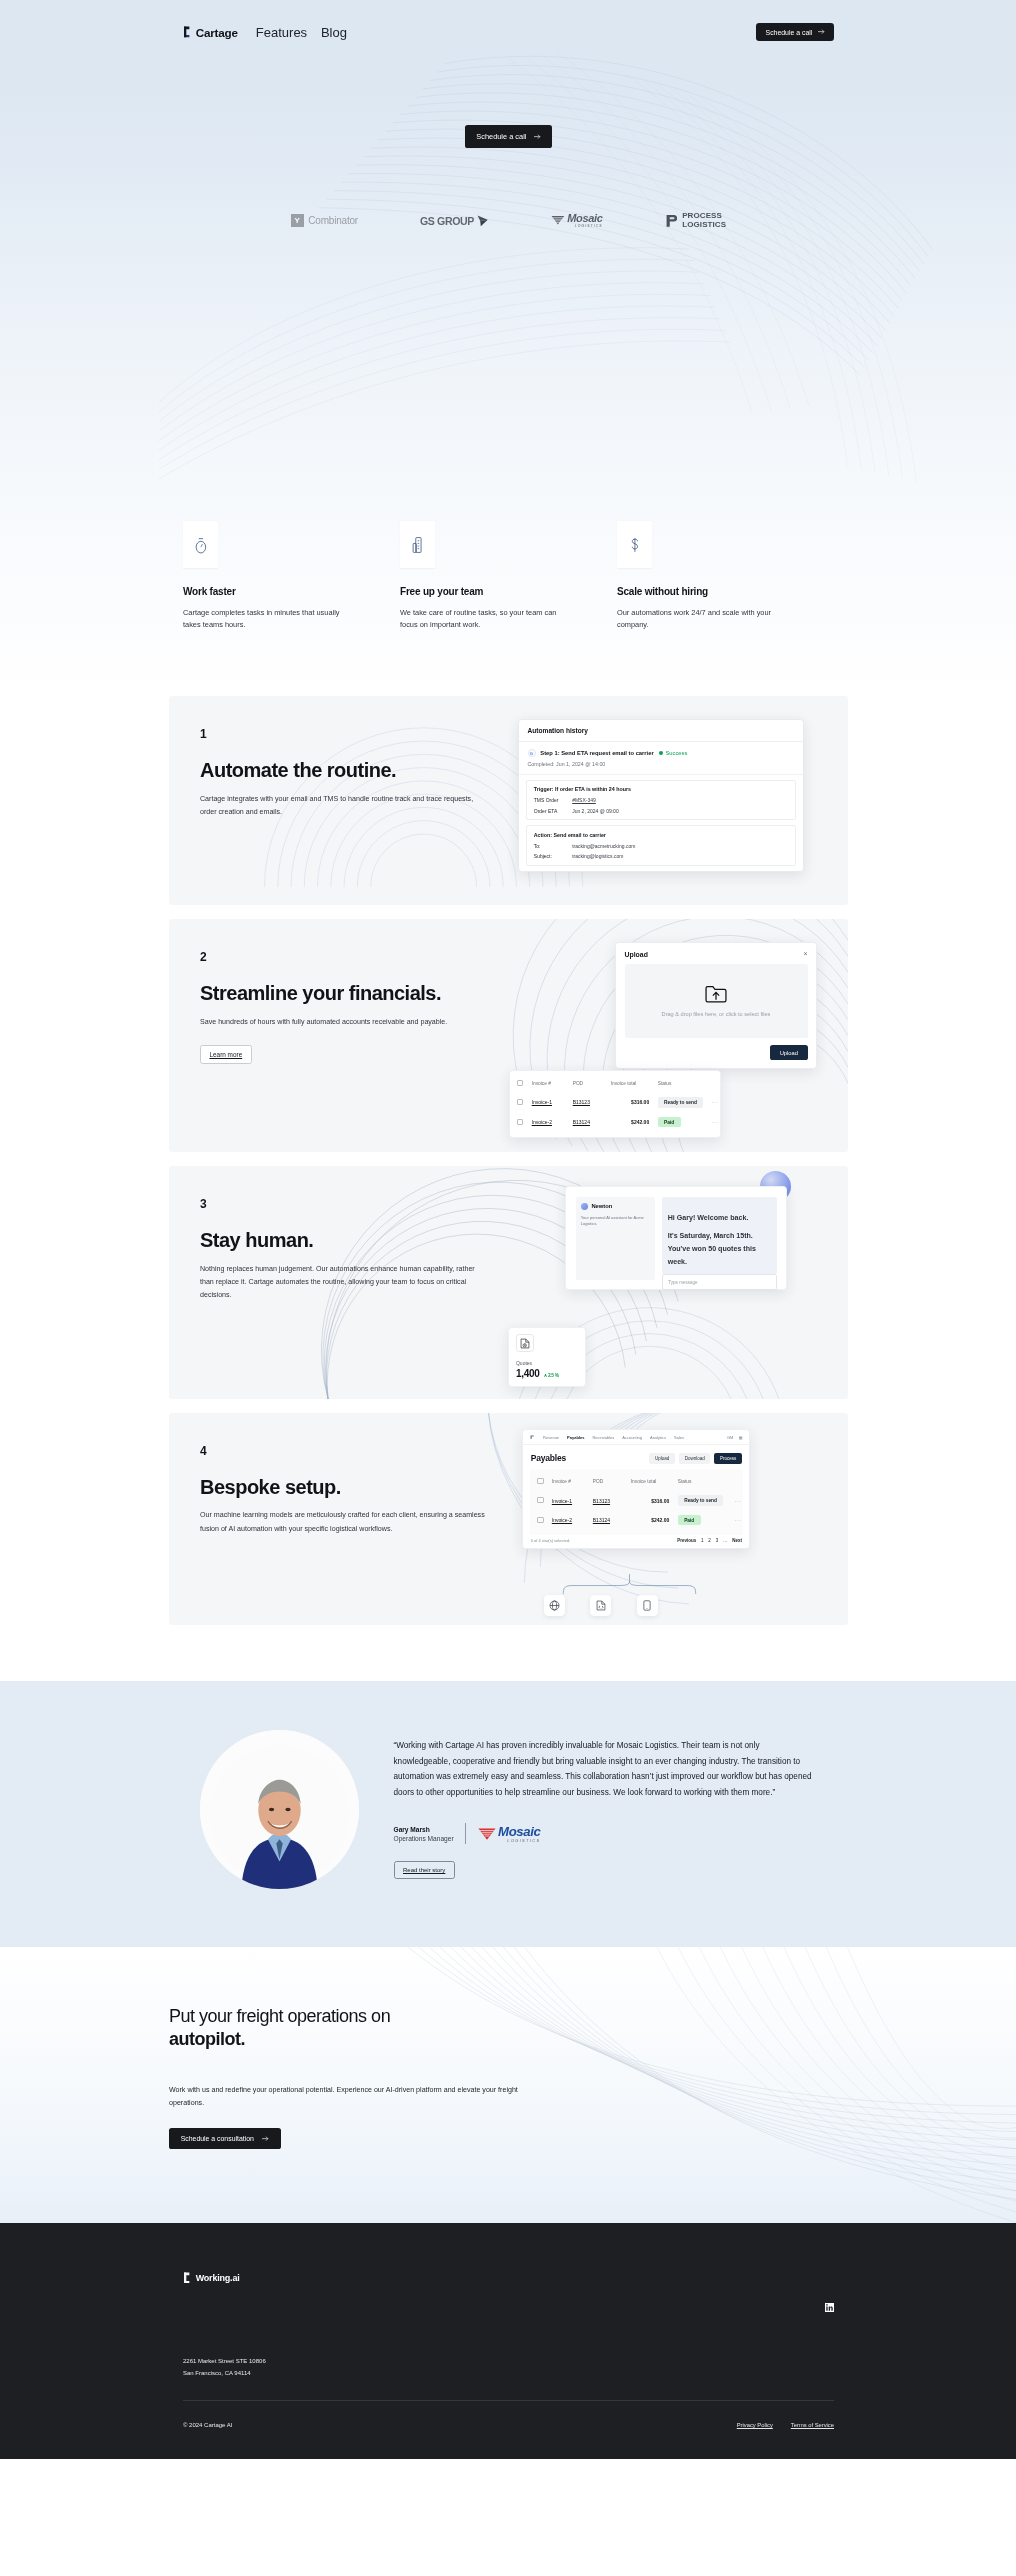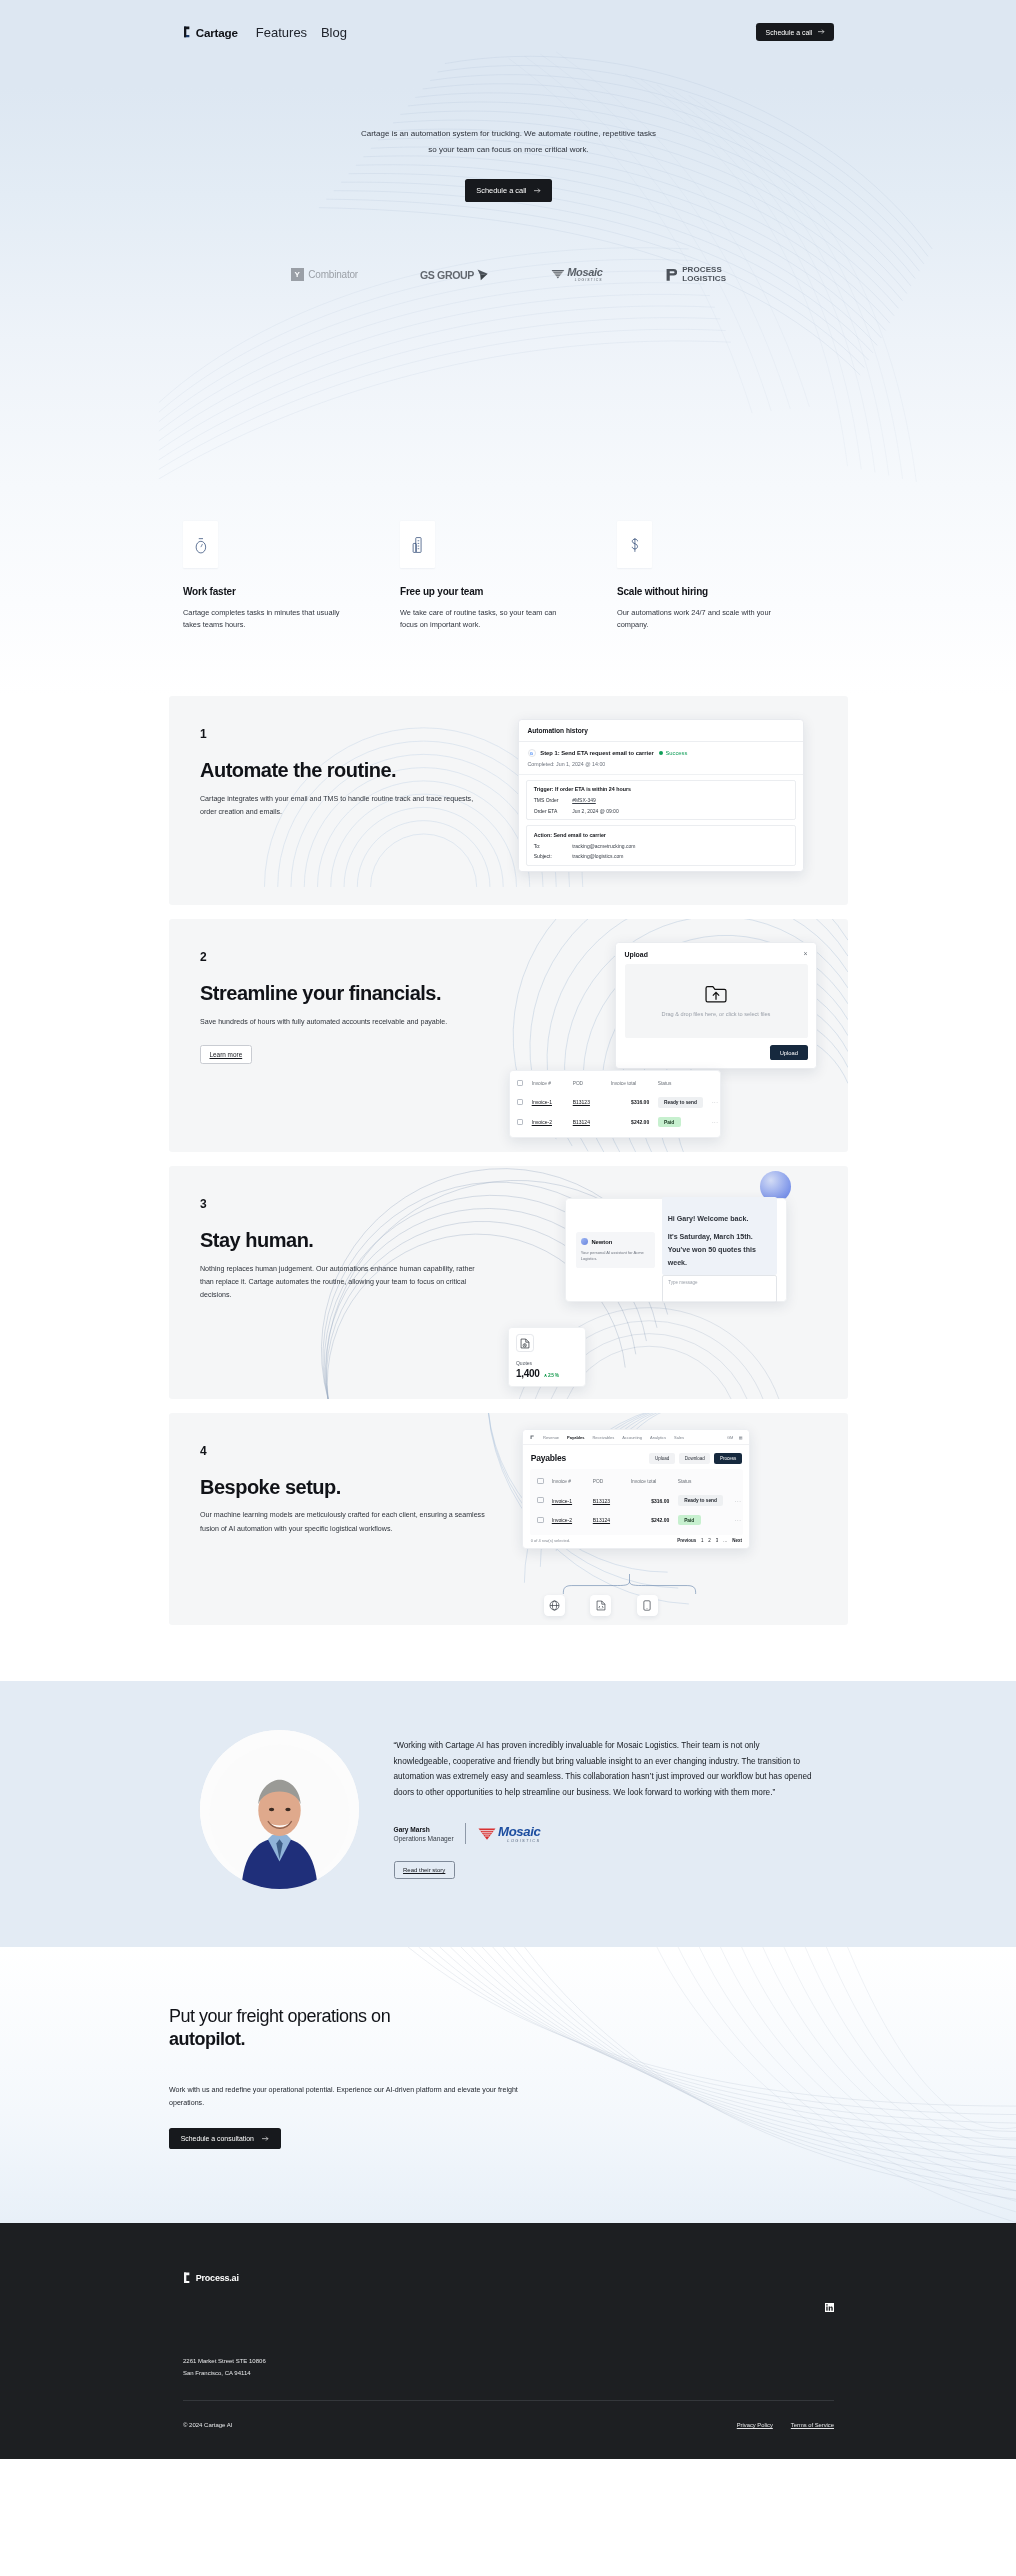--- a/index.html
+++ b/index.html
@@ -130,21 +130,21 @@
   .inv .c-pod { width:38px; }
   .inv .c-tot { width:47px; text-align:right; padding-right:8.5px; }
   .inv .c-tot-h { text-align:left; }
   .cb { width:6.4px; height:6.4px; border:0.5px solid #b7bcc4; border-radius:1.1px; display:inline-block; }
   .pill { display:inline-block; font-size:4.8px; font-weight:700; padding:2.6px 6.4px; border-radius:2.1px; }
   .pill.grey { background:#eef0f2; color:#1b1f26; }
   .pill.green { background:#c7f0cf; color:#14321c; }
   .dots { color:#878d96; letter-spacing:0.5px; font-size:5.3px; padding-left:6.4px; }
 
   
-  .chat { position:absolute; left:68px; top:32px; width:222px; height:104px; padding:9.5px; display:flex; gap:7.4px; border:0.5px solid #eef0f2;align-items:center; }
+  .chat { position:absolute; left:68px; top:20px; width:222px; height:104px; padding:9.5px; display:flex; gap:7.4px; border:0.5px solid #eef0f2; }
   .chat-l { width:79px; background:#f5f6f8; border-radius:2.6px; padding:6.4px 5.3px; }
   .chat-l-h { display:flex; align-items:center; gap:3.7px; font-size:5.8px; font-weight:700; }
   .av-blob { width:6.9px; height:6.9px; border-radius:50%; background:linear-gradient(135deg,#9fb7f5,#6a86dd); }
   .chat-l p { margin-top:4.8px; font-size:4px; line-height:1.5; color:#707681; }
   .chat-r { flex:1; display:flex; flex-direction:column; }
   .bubble { background:#eef2f8; border-radius:2.1px; padding:5.3px 5.8px; font-size:4.8px; line-height:1.6; font-weight:700; }
   .bubble p + p { margin-top:4.2px; }
   .ta { margin-top:auto; border:0.5px solid #e2e5e9; border-radius:2.1px; height:27.5px; padding:4.2px 5.3px; font-size:4.5px; color:#9aa0a9; }
   .orb { position:absolute; right:57px; top:5.3px; width:31px; height:31px; border-radius:50%; background:radial-gradient(circle at 35% 30%, #cfd9f5, #6f8ae8 70%, #4f6fd6); opacity:.9; }
   .stat { position:absolute; left:10.6px; bottom:11.7px; width:78px; padding:6.4px 7.4px 7.4px; border:0.5px solid #eef0f2; }
@@ -267,24 +267,20 @@
       </div>
       <button class="nav-cta">
         <span>Schedule a call</span>
         <svg class="arrow" viewBox="0 0 14 10">
           <path d="M0 5 H12 M8 1 L12 5 L8 9" stroke="#fff" stroke-width="1.3" fill="none"></path>
         </svg>
       </button>
     </nav>
 
     <div class="hero-body">
-      <p class="hero-sub">
-        <span>Cartage is an automation system for trucking. We automate routine, repetitive tasks</span><br>
-        <span>so your team can focus on more critical work.</span>
-      </p>
       <button class="hero-cta">
         <span>Schedule a call</span>
         <svg class="arrow" viewBox="0 0 14 10">
           <path d="M0 5 H12 M8 1 L12 5 L8 9" stroke="#fff" stroke-width="1.3" fill="none"></path>
         </svg>
       </button>
     </div>
 
     <div class="logos">
       <div class="logo" style="display:flex;align-items:center;gap:4.8px;">
@@ -749,21 +745,21 @@
     </button>
   </section>
 
   <footer class="footer">
     <div class="f-top">
       <div class="f-brand">
         <svg class="brand-mark" viewBox="0 0 17 22">
           <path d="M2 1 L2 21 L12 21 L12 17 L6 17 L6 1 Z" fill="#ffffff"></path>
           <path d="M2 1 L12 1 L12 6 L6 6 L6 21 L2 21 Z" fill="#f4f4f5"></path>
         </svg>
-        <span>Process.ai</span>
+        <span>Working.ai</span>
       </div>
       <a class="f-soc" href="#">
         <svg width="9" height="9" viewBox="0 0 17 17">
           <rect width="17" height="17" fill="#fff"></rect>
           <rect x="2.4" y="6.6" width="2.6" height="8" fill="#1d1f22"></rect>
           <circle cx="3.7" cy="3.6" r="1.5" fill="#1d1f22"></circle>
           <path d="M7 6.6 H9.5 V7.8 C10 6.9 11 6.4 12 6.4 C13.8 6.4 14.6 7.6 14.6 9.6 V14.6 H12 V10.1 C12 9.1 11.6 8.6 10.8 8.6 C10 8.6 9.6 9.1 9.6 10.1 V14.6 H7 Z" fill="#1d1f22"></path>
         </svg>
       </a>
     </div>

